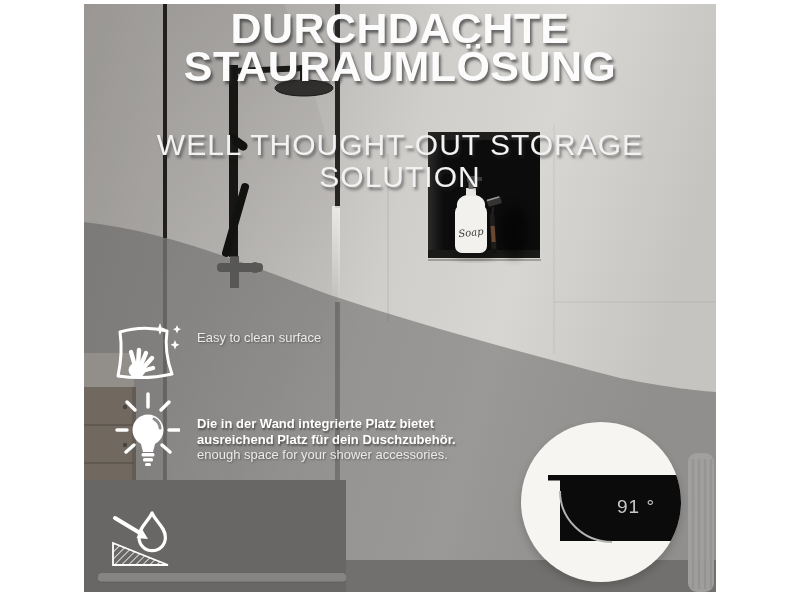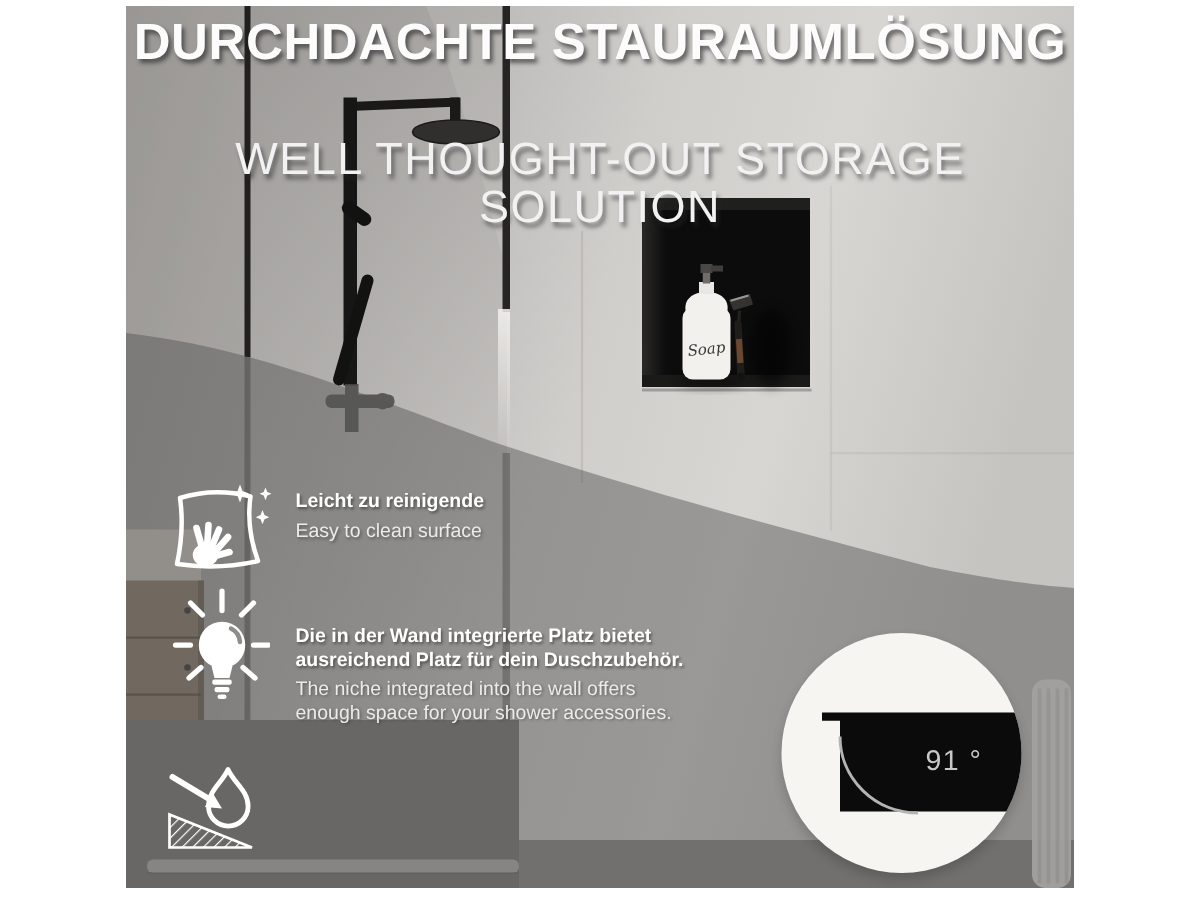--- a/index.html
+++ b/index.html
@@ -2,21 +2,21 @@
 <html><head>
 <meta charset="utf-8">
 <style>
   html,body{margin:0;padding:0;background:#ffffff;}
   .canvas{position:relative;width:800px;height:600px;background:#ffffff;overflow:hidden;
           font-family:"Liberation Sans",sans-serif;}
   .photo{position:absolute;left:84px;top:4px;width:632px;height:588px;overflow:hidden;}
   .scene{position:absolute;left:0;top:0;}
 
   .title-block{position:absolute;left:84px;top:9px;width:632px;text-align:center;pointer-events:none;}
-  .title-de{font-size:34px;font-weight:700;line-height:38px;color:#fcfcfc;letter-spacing:.4px;
+  .title-de{font-size:43px;font-weight:700;line-height:38px;color:#fcfcfc;letter-spacing:.4px;
             text-shadow:2px 3px 3px rgba(40,40,40,.65);}
   .title-en{font-size:30px;font-weight:400;line-height:32px;color:#f2f2f2;letter-spacing:1px;
             text-shadow:2px 3px 3px rgba(40,40,40,.55);margin-top:44px;}
 
   .feature{position:absolute;left:197px;}
   .f-de{font-size:13px;font-weight:700;line-height:15.5px;color:#ffffff;white-space:nowrap;
         text-shadow:1px 1.5px 2px rgba(0,0,0,.45);}
   .f-en{font-size:13px;font-weight:400;line-height:15.5px;color:#ebebeb;white-space:nowrap;
         margin-top:4px;text-shadow:1px 1px 2px rgba(0,0,0,.35);}
   .icon{position:absolute;}
@@ -177,21 +177,20 @@
     </g>
     <ellipse cx="24" cy="48" rx="8.5" ry="7.5" fill="#ffffff"></ellipse>
     <g fill="#ffffff">
       <path d="M47,1 L48.6,5.4 L53,7 L48.6,8.6 L47,13 L45.4,8.6 L41,7 L45.4,5.4 Z"></path>
       <path d="M64,3 L65.2,6 L68,7.2 L65.2,8.4 L64,11.5 L62.8,8.4 L60,7.2 L62.8,6 Z"></path>
       <path d="M62,18 L63.3,21.4 L66.5,22.8 L63.3,24.2 L62,27.5 L60.7,24.2 L57.5,22.8 L60.7,21.4 Z"></path>
     </g>
   </svg>
 
   <div class="feature" style="top:326px">
-    <div class="f-de">Leicht zu reinigende</div>
     <div class="f-en">Easy to clean surface</div>
   </div>
 
   <svg class="icon" style="left:114px;top:392px" width="66" height="84" viewBox="0 0 66 84">
     <g stroke="#ffffff" stroke-width="3.5" stroke-linecap="round">
       <line x1="34" y1="2" x2="34" y2="15"></line>
       <line x1="13" y1="10" x2="21" y2="18"></line>
       <line x1="55" y1="10" x2="47" y2="18"></line>
       <line x1="3" y1="38" x2="13" y2="38"></line>
       <line x1="55" y1="38" x2="65" y2="38"></line>
@@ -202,21 +201,20 @@
     <path d="M40,27 A11,11 0 0 1 46,36" fill="none" stroke="#8f8d8b" stroke-width="3" stroke-linecap="round"></path>
     <path d="M27,52 L41,52 L39,60 L29,60 Z" fill="#ffffff"></path>
     <rect x="27.5" y="61" width="13" height="3.5" rx="1.5" fill="#ffffff"></rect>
     <rect x="29" y="66" width="10" height="3.5" rx="1.5" fill="#ffffff"></rect>
     <rect x="31" y="71" width="6" height="3" rx="1.5" fill="#ffffff"></rect>
   </svg>
 
   <div class="feature" style="top:416px">
     <div class="f-de">Die in der Wand integrierte Platz bietet</div>
     <div class="f-de">ausreichend Platz für dein Duschzubehör.</div>
-    <div class="f-en">The niche integrated into the wall offers</div>
     <div class="f-en" style="margin-top:0">enough space for your shower accessories.</div>
   </div>
 
   <svg class="icon" style="left:110px;top:505px" width="64" height="64" viewBox="0 0 64 64">
     <defs>
       <pattern id="hatch" width="5" height="5" patternUnits="userSpaceOnUse" patternTransform="rotate(45)">
         <line x1="0" y1="0" x2="0" y2="5" stroke="#ffffff" stroke-width="1.6"></line>
       </pattern>
     </defs>
     <polygon points="3,60 3,38 58,60" fill="url(#hatch)" stroke="#ffffff" stroke-width="1.8"></polygon>

